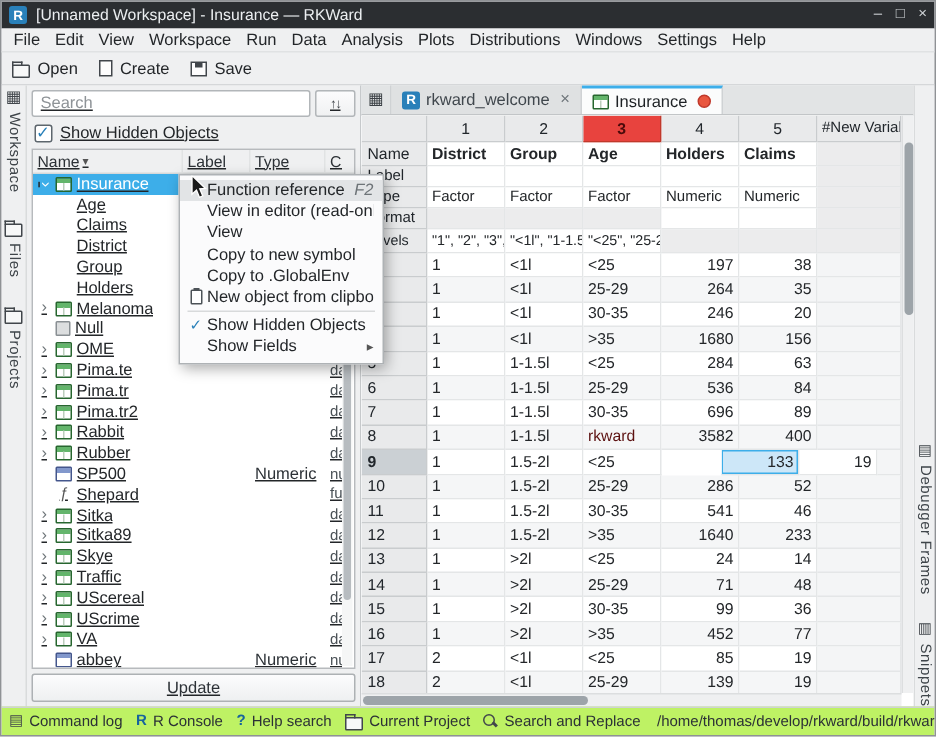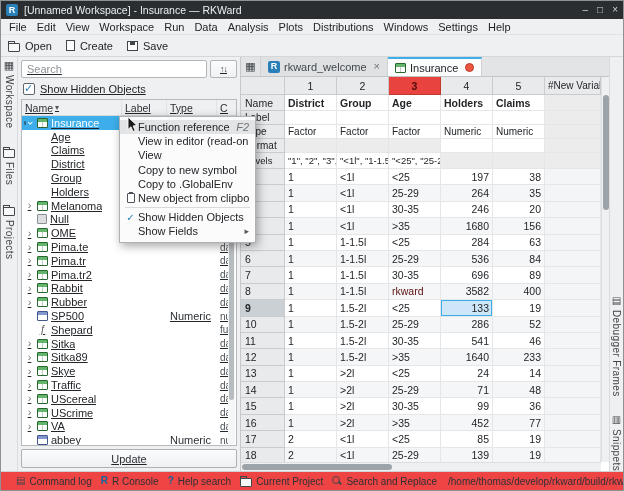--- a/index.html
+++ b/index.html
@@ -91,21 +91,21 @@
      display:flex;align-items:center;padding:0 3px;overflow:hidden;white-space:nowrap;}
   .hcell{background:#e9eaeb;border-color:#c9ccce;justify-content:center;color:#21262b;}
   .redh{background:#e8433e;border-color:#c0392b;color:#4a0a0a;font-weight:bold;}
   .nv{flex:1 1 auto;min-width:0;}
   .nvh{font-size:10px;justify-content:flex-start;}
   .nvd{background:#f4f5f6;}
   .gray{background:#ececed;}
   .bold{font-weight:bold;}
   .right{justify-content:flex-end;}
   .invalid{background:#e8433e;color:#5c1010;}
-  .current{background:#cde7f8;box-shadow:inset 0 0 0 1px #3daee9;}
+  .current{background:#cde7f8;box-shadow:inset 0 0 0 1px #3daee9;margin-left:40px;}
   .alt .dcell{background:#f5f6f7;}
   .r-num{height:18px;}
   .r-name{height:16px;}
   .r-meta{height:14px;font-size:10px;}
   .r-lev{height:16px;font-size:9.5px;}
   .r-data{height:16.4px;}
   .vscroll{position:absolute;top:0;right:0;bottom:9px;width:8px;background:#eff0f1;border-left:1px solid #dcdedf;}
   .vscroll .handle{position:absolute;top:18px;left:1px;width:6px;height:115px;background:#9da4a9;border-radius:3px;}
   .hscroll{position:absolute;left:0;right:8px;bottom:0;height:9px;background:#eff0f1;border-top:1px solid #dcdedf;}
   .hscroll .handle{position:absolute;left:1px;top:1px;height:6px;width:150px;background:#9da4a9;border-radius:3px;}
@@ -117,22 +117,22 @@
   .cmi.hov{background:#e2e4e6;}
   .cmg{width:15px;flex:0 0 15px;display:flex;align-items:center;justify-content:center;
        color:#2980b9;font-size:10px;}
   .cml{flex:1;white-space:nowrap;overflow:hidden;}
   .cms{color:#6e7478;margin-left:6px;font-style:italic;}
   .cma{color:#555;font-size:9px;margin-left:4px;}
   .cmsep{height:1px;background:#d8dadb;margin:2px 5px;}
   .cursor{position:absolute;left:126px;top:116px;z-index:30;}
 
   
-  .statusbar{position:absolute;left:0;right:0;bottom:0;height:19px;background:#ef4444;
-             border-top:1px solid #cfd2d4;display:flex;align-items:center;padding:0 15px;gap:11px;
+  .statusbar{position:absolute;left:0;right:0;bottom:0;height:19px;background:#bef264;
+             border-top:1px solid #cfd2d4;display:flex;align-items:center;padding:0 5px;gap:11px;
              font-size:10px;color:#2c3136;}
   .sbtn{display:flex;align-items:center;gap:4px;white-space:nowrap;}
   .sright{margin-left:auto;display:flex;align-items:center;gap:7px;white-space:nowrap;}
 
   
   .ic{display:inline-flex;flex:0 0 auto;align-items:center;justify-content:center;line-height:1;}
   .rkward-icon{width:12px;height:12px;background:#2980b9;border-radius:2px;color:#fff;
                font-size:9px;font-weight:bold;}
   .rkward-icon::before{content:"R";}
   .folder-open-icon,.files-icon,.projects-icon,.current-project-icon{width:12px;height:9px;

